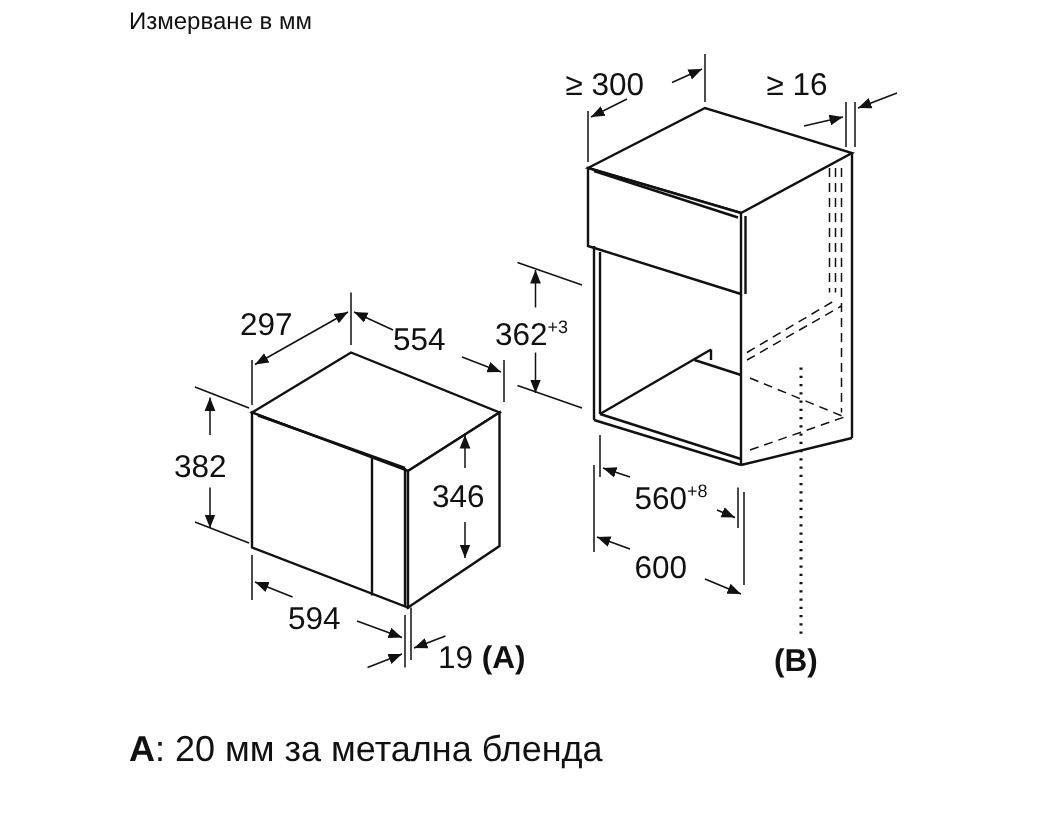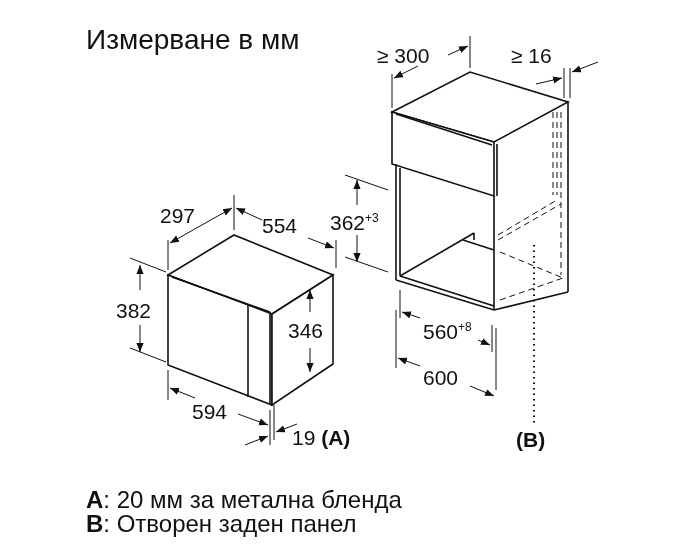--- a/index.html
+++ b/index.html
@@ -1,18 +1,18 @@
 <!DOCTYPE html>
 <html><head>
   <meta charset="utf-8">
   <style>
     html, body { margin: 0; padding: 0; background: #ffffff; }
     body { width: 700px; height: 550px; position: relative; overflow: hidden;
            font-family: "Liberation Sans", sans-serif; color: #111; }
-    .title { position: absolute; left: 86px; top: 24px; font-size: 28px; }
+    .title { position: absolute; left: 86px; top: 6px; font-size: 16px; }
     svg.diagram { position: absolute; left: 0; top: 0; }
     .dim { font-family: "Liberation Sans", sans-serif; font-size: 21px; fill: #111; }
     .sup { font-size: 12px; }
     .bold { font-weight: bold; }
     .legend { position: absolute; left: 86px; top: 488px; font-size: 24px; line-height: 24px; }
     .legend .key { font-weight: bold; }
   </style>
 </head>
 <body>
 
@@ -137,14 +137,13 @@
   <text class="dim" x="377" y="63">≥ 300</text>
   <text class="dim" x="511" y="63">≥ 16</text>
   <text class="dim" x="330" y="230"><tspan>362</tspan><tspan class="sup" dy="-8">+3</tspan></text>
   <text class="dim" x="423" y="339"><tspan>560</tspan><tspan class="sup" dy="-8">+8</tspan></text>
   <text class="dim" x="423" y="385">600</text>
   <text class="dim bold" x="516" y="447">(B)</text>
 </svg>
 
 <div class="legend">
   <div><span class="key">A</span><span>: 20 мм за метална бленда</span></div>
-  <div><span class="key">B</span><span>: Отворен заден панел</span></div>
 </div>
 
 </body></html>

